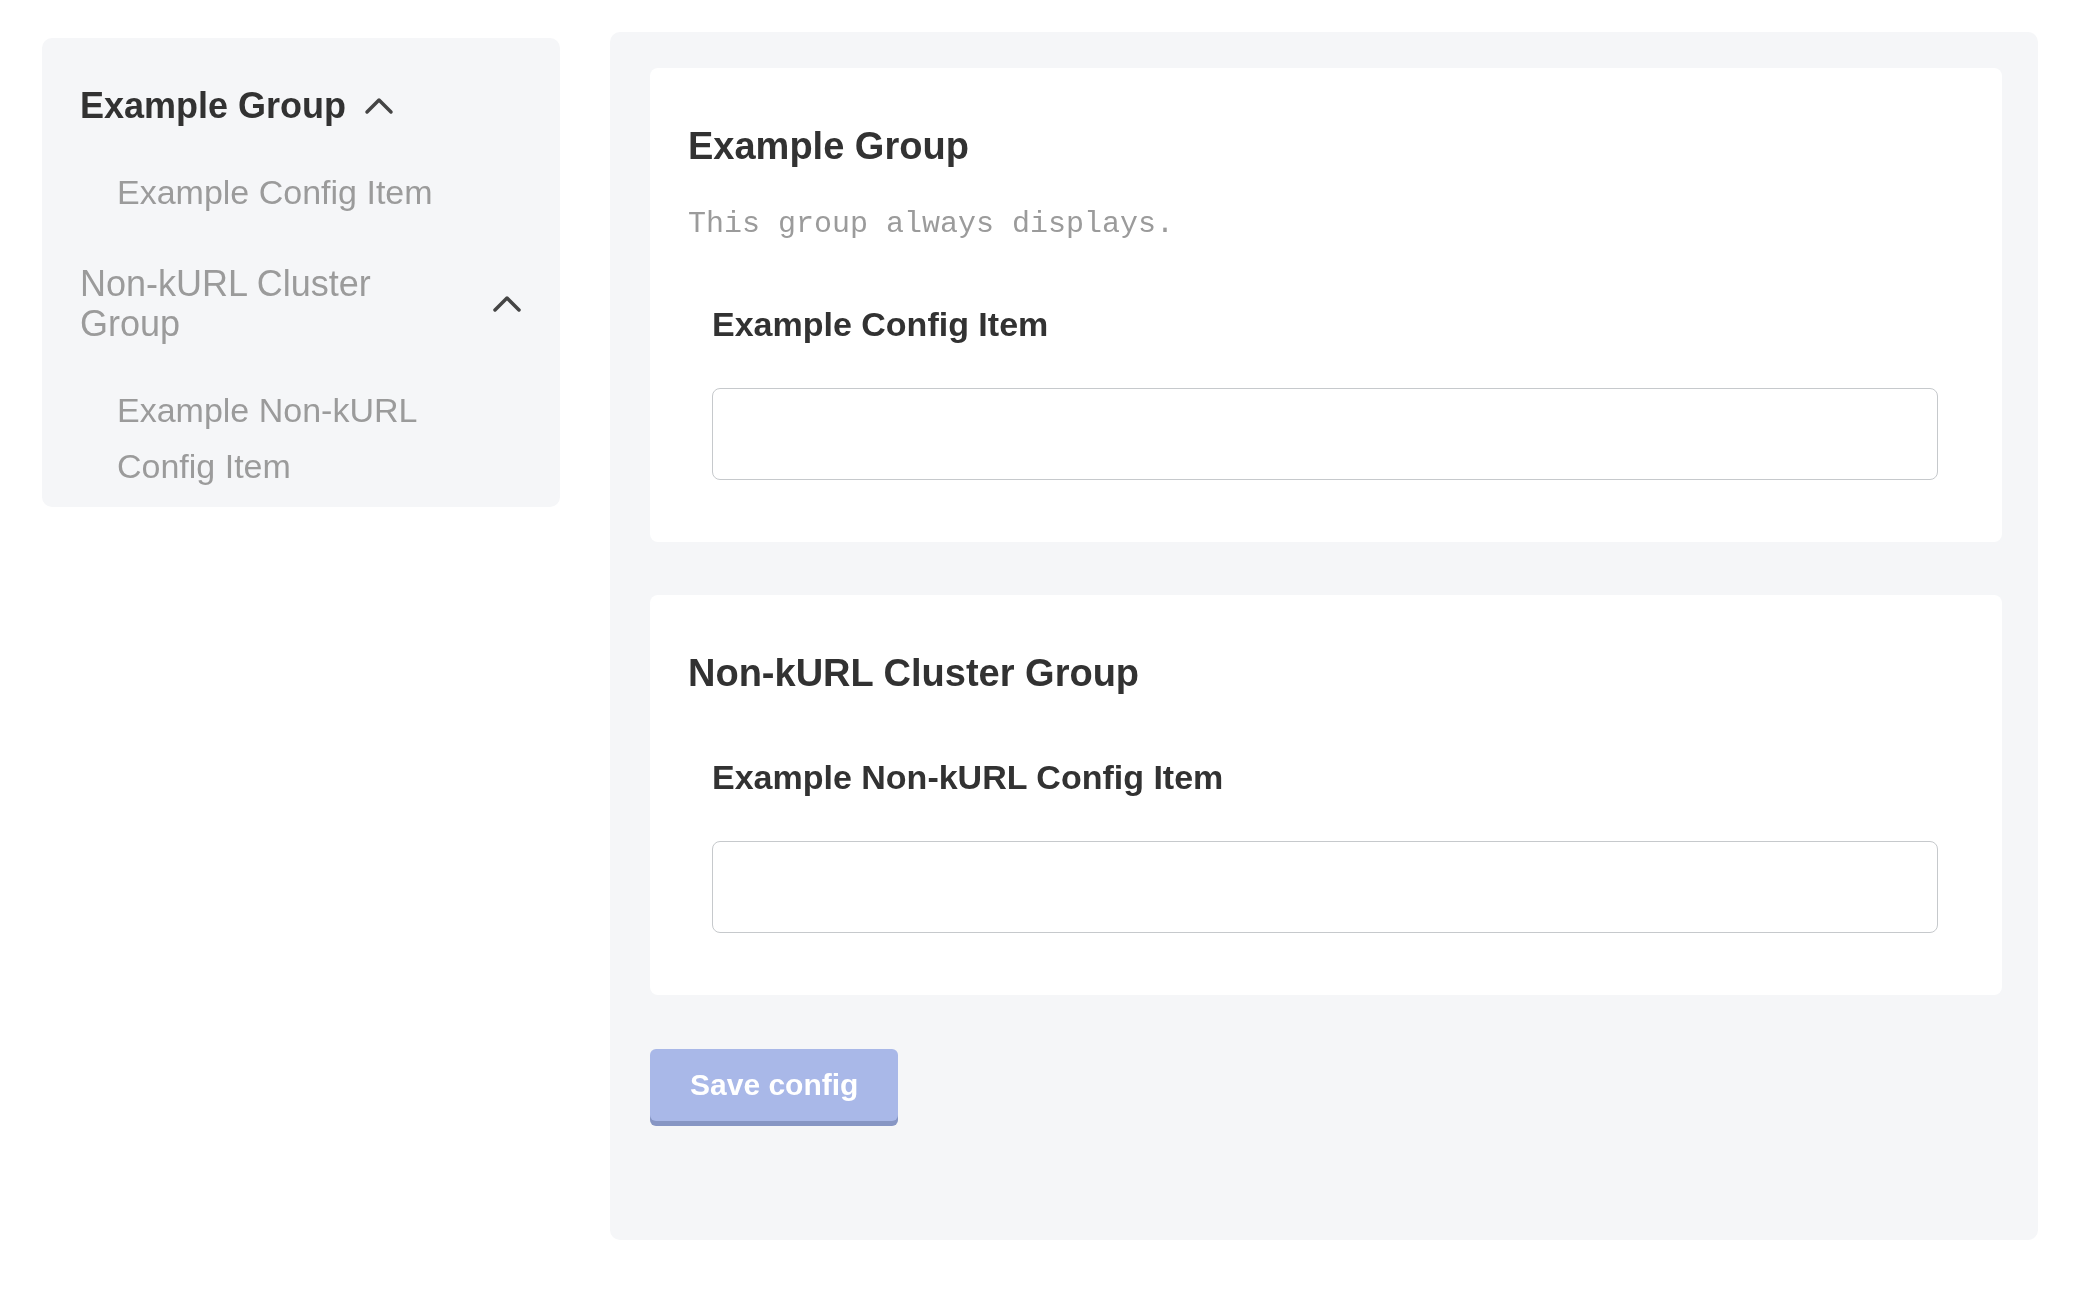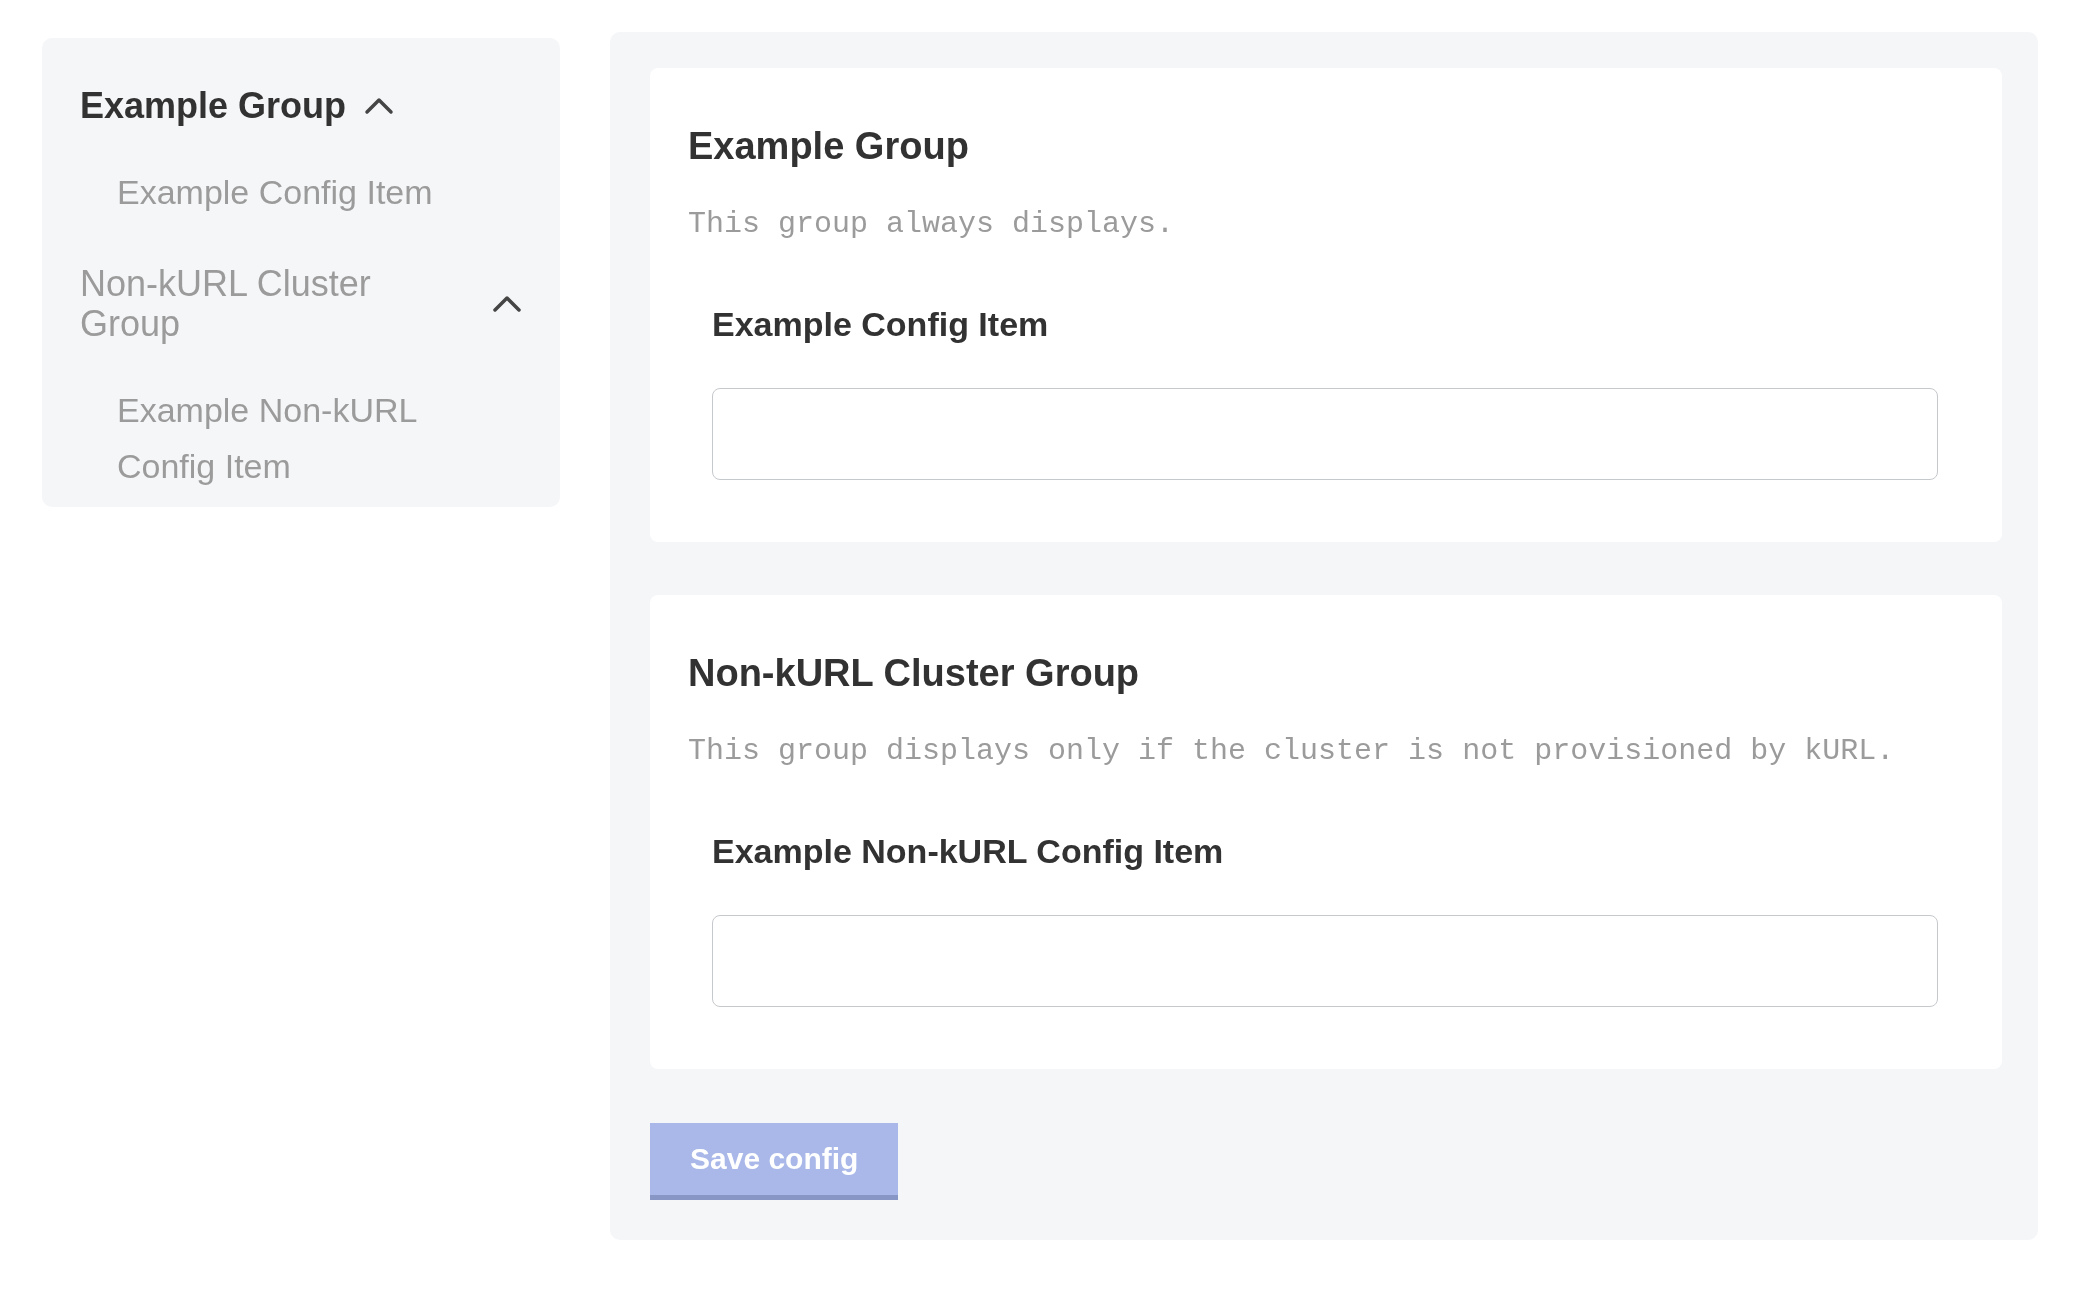--- a/index.html
+++ b/index.html
@@ -53,21 +53,21 @@
   }
   .item-input {
     display:block; margin-top:44px; width:100%; height:92px;
     box-sizing:border-box; background:#ffffff;
     border:1px solid #c6c9cc; border-radius:8px;
     font-family:inherit; font-size:30px; color:#323232;
     padding:0 22px; outline:none;
   }
   .save-btn {
     display:inline-block; margin-top:54px; height:72px; padding:0 40px;
-    border:none; border-radius:0;
+    border:none; border-radius:6px;
     background:#a9b8e8; box-shadow:0 5px 0 #8796c4;
     color:#ffffff; font-family:inherit; font-size:30px; font-weight:700;
     line-height:72px; text-align:center; cursor:pointer;
   }
 </style>
 </head>
 <body>
 
 <nav class="sidebar">
 
@@ -99,21 +99,20 @@
     <h3>Example Group</h3>
     <p class="desc">This group always displays.</p>
     <div class="item">
       <label class="item-label">Example Config Item</label>
       <input class="item-input" type="text" value="" style="">
     </div>
   </section>
 
   <section class="card">
     <h3>Non-kURL Cluster Group</h3>
-    <p class="desc">This group displays only if the cluster is not provisioned by kURL.</p>
     <div class="item">
       <label class="item-label">Example Non-kURL Config Item</label>
       <input class="item-input" type="text" value="" style="">
     </div>
   </section>
 
   <button class="save-btn">Save config</button>
 
 </main>
 

